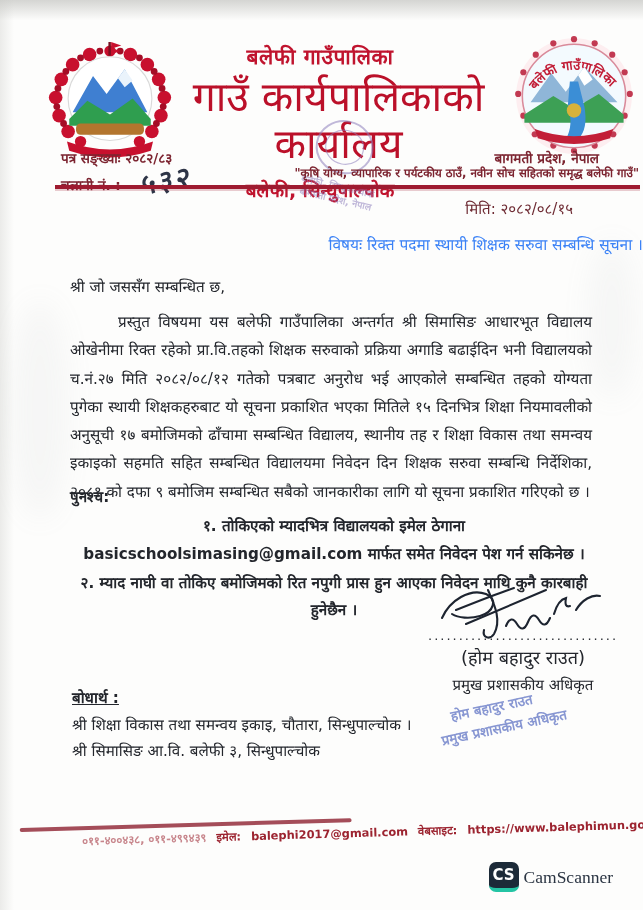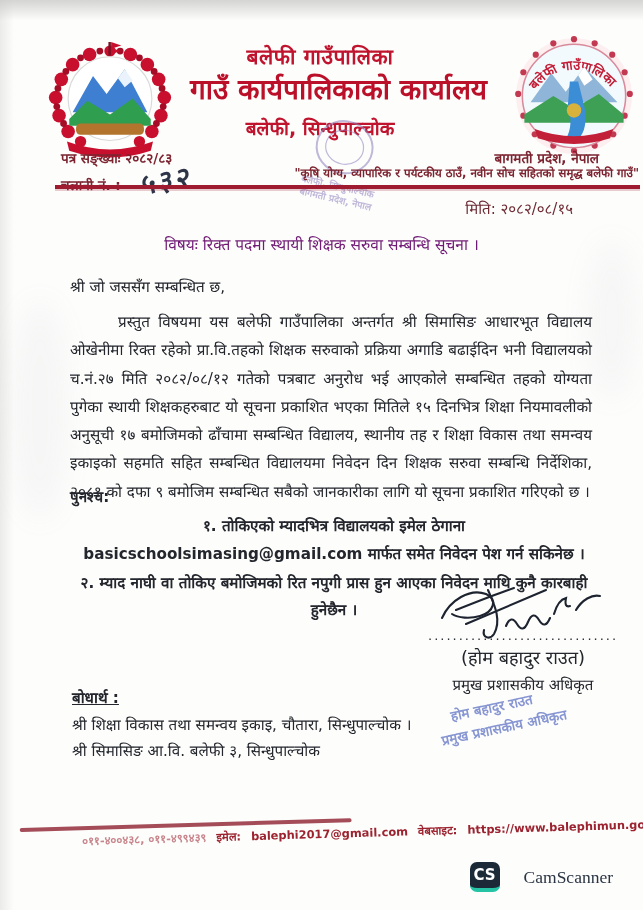--- a/index.html
+++ b/index.html
@@ -12,21 +12,21 @@
   
   .scan-top{position:absolute;left:0;top:0;width:100%;height:24px;
     background:linear-gradient(180deg,#b3b4b0 0%,rgba(255,255,255,0) 85%);opacity:.55;}
   .scan-left{position:absolute;left:0;top:0;width:14px;height:100%;
     background:linear-gradient(90deg,#c9cac6 0%,rgba(255,255,255,0) 100%);opacity:.35;}
   .scan-blotch{position:absolute;border-radius:50%;background:#9aa0a4;filter:blur(14px);opacity:.07;}
 
   
   .header-text{position:absolute;left:140px;top:42px;width:360px;text-align:center;}
   .muni-name{font-size:21px;font-weight:bold;color:#c0142e;letter-spacing:.5px;}
-  .office-name{font-size:28px;font-weight:bold;color:#bb1029;margin-top:4px;line-height:1.15;margin-left:37px;}
+  .office-name{font-size:41px;font-weight:normal;color:#bb1029;margin-top:4px;line-height:1.15;margin-left:37px;}
   .office-addr{font-size:19px;font-weight:bold;color:#c0142e;margin-top:9px;}
 
   .emblem{position:absolute;}
   .emblem-left{left:42px;top:42px;width:136px;height:120px;}
   .emblem-right{left:510px;top:34px;width:128px;height:124px;}
 
   .meta-left{position:absolute;left:61px;top:148px;font-size:13.5px;color:#7c2430;font-weight:bold;line-height:1.6;}
   .handwritten{display:inline-block;font-size:28px;font-weight:bold;color:#2e3547;
     transform:rotate(-10deg) skewX(-8deg);margin-left:16px;letter-spacing:3px;line-height:.8;}
   .meta-right{position:absolute;right:44px;top:149px;font-size:13.5px;color:#7c2430;font-weight:bold;text-align:center;}
@@ -35,22 +35,22 @@
   .red-rule{position:absolute;left:55px;top:185px;width:585px;height:3.5px;background:#9e1b30;
     box-shadow:0 2px 0 rgba(158,27,48,.22);}
 
   .stamp-office{position:absolute;left:262px;top:118px;width:160px;text-align:center;
     color:#8f80bd;opacity:.55;transform:rotate(10deg);pointer-events:none;}
   .stamp-office .ring{margin:0 auto;}
   .stamp-office .st-line{font-size:9.5px;font-weight:bold;transform:rotate(3deg);}
 
   .date-line{position:absolute;right:70px;top:198px;font-size:15px;font-weight:normal;color:#6e2b33;}
 
-  .subject{position:absolute;left:0;top:233px;width:100%;text-align:center;
-    font-size:15.5px;font-weight:500;color:#701a75;}
+  .subject{position:absolute;left:0;top:233px;width:100%;text-align:right;
+    font-size:15.5px;font-weight:500;color:#3b82f6;}
   .salutation{position:absolute;left:70px;top:276px;font-size:15.2px;color:#23262c;}
   .body-par{position:absolute;left:70px;top:308px;width:522px;font-size:15.2px;line-height:1.86;
     text-align:justify;text-indent:48px;color:#23262c;margin:0;}
 
   .postscript{position:absolute;left:70px;top:484px;width:528px;font-size:15.2px;line-height:1.8;color:#23262c;font-weight:bold;}
   .ps-label{margin-bottom:2px;}
   .ps-item{margin-bottom:2px;text-align:center;}
 
   .sig-block{position:absolute;left:428px;top:582px;width:190px;text-align:center;}
   .sig-svg{position:absolute;left:8px;top:-2px;}
@@ -64,21 +64,21 @@
 
   .cc-block{position:absolute;left:72px;top:686px;font-size:15.2px;color:#23262c;line-height:1.7;}
   .cc-label{font-weight:bold;text-decoration:underline;margin-bottom:1px;}
 
   .footer-band{position:absolute;left:20px;top:828px;width:618px;transform:rotate(-1.7deg);transform-origin:left center;}
   .footer-rule{width:332px;height:4px;background:#8d2130;opacity:.8;border-radius:2px;}
   .footer-text{margin-top:3px;margin-left:62px;font-size:11.4px;font-weight:bold;color:#9c2430;white-space:nowrap;}
   .footer-text .faded{opacity:.55;}
   .footer-text .seg{margin-right:6px;}
 
-  .camscanner{position:absolute;right:30px;top:862px;display:flex;align-items:center;gap:24px;}
+  .camscanner{position:absolute;right:30px;top:862px;display:flex;align-items:center;gap:5px;}
   .cs-badge{width:30px;height:30px;border-radius:7px;background:#1c2a38;color:#ffffff;
     font-size:15px;font-weight:bold;display:flex;align-items:center;justify-content:center;
     border-bottom:4px solid #24c4a4;box-sizing:border-box;}
   .cs-label{font-family:"Liberation Serif","DejaVu Serif",serif;font-size:17.5px;color:#2a3442;}
 </style>
 </head>
 <body>
 
 <div class="page">
   <div class="scan-top"></div>

